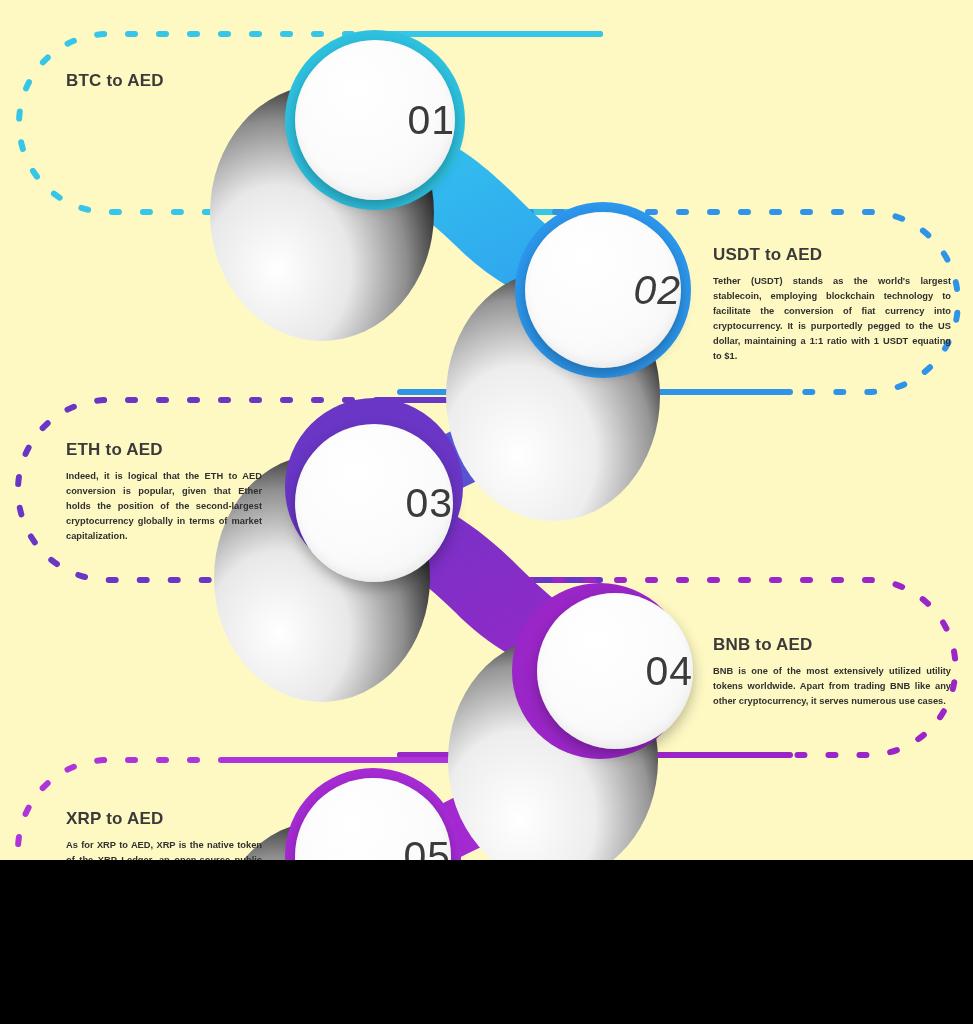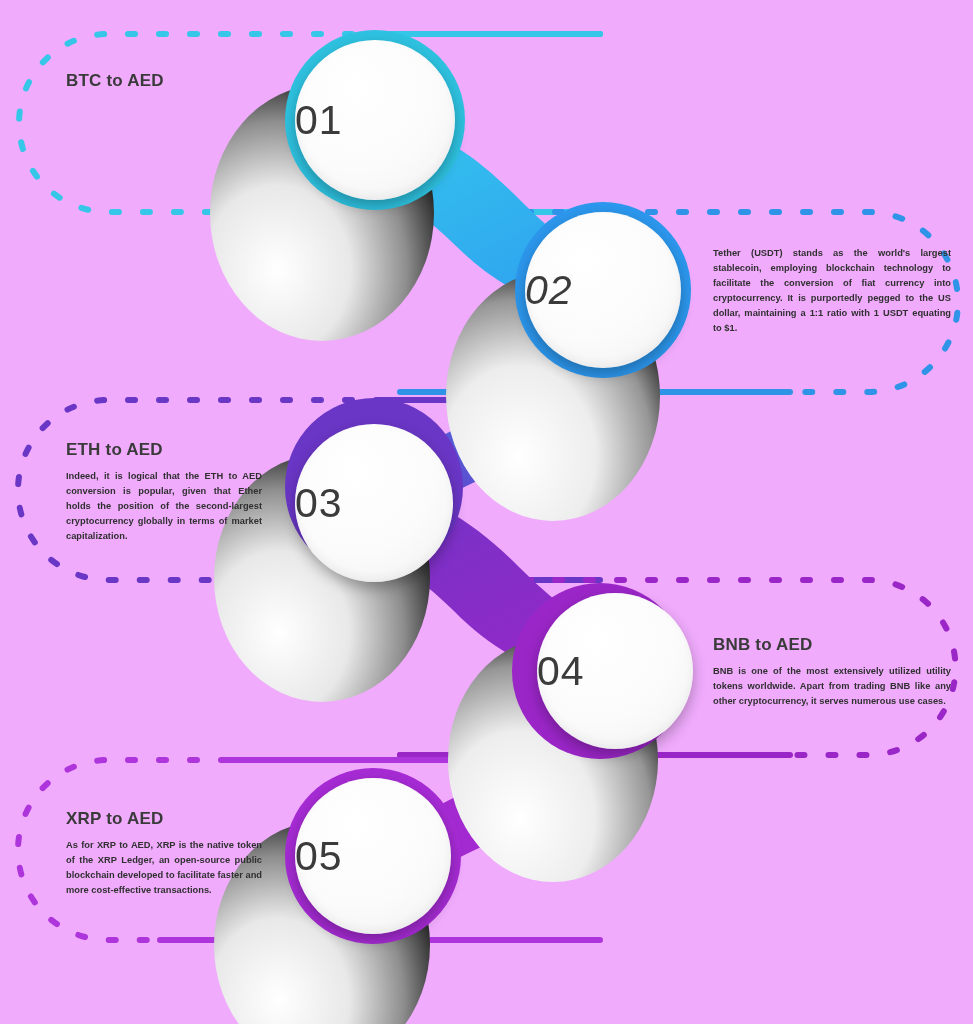--- a/index.html
+++ b/index.html
@@ -4,22 +4,22 @@
 <title>Crypto to AED Infographic</title>
 <style>
   html,body{margin:0;padding:0;background:#000;}
   body{
     font-family:"Liberation Sans", sans-serif;
     -webkit-font-smoothing:antialiased;
   }
   #stage{
     position:relative;
     width:973px;
-    height:1024px;
-    background:#f0abfc;
+    height:860px;
+    background:#fef9c3;
     overflow:hidden;
   }
   
   .layer{position:absolute;left:0;top:0;width:973px;height:1024px;}
   #ribbon-layer{z-index:2;}
   #dash-layer{z-index:1;}
   #blob-layer{z-index:3;}
   #text-layer{z-index:4;}
   #circle-layer{z-index:5;}
 
@@ -53,21 +53,21 @@
     justify-content:center;
     box-sizing:border-box;
   }
   .node-inner{
     position:absolute;
     border-radius:50%;
     background:radial-gradient(circle at 38% 30%, #ffffff 0%, #fbfbfb 55%, #f0f0f0 100%);
     box-shadow:0 6px 14px rgba(0,0,0,.28), inset 0 -4px 10px rgba(0,0,0,.05);
     display:flex;
     align-items:center;
-    justify-content:flex-start;
+    justify-content:flex-end;
   }
   .node-num{
     font-size:41px;
     font-weight:normal;
     color:#3b3b3b;
     letter-spacing:1px;
     line-height:1;
     user-select:none;
   }
 </style>
@@ -160,20 +160,21 @@
     <ellipse cx="322" cy="945" rx="108" ry="124" fill="url(#blobg)"></ellipse>
   </svg>
 
   <div class="layer" id="text-layer">
 
     <div class="textblock tb-left" style="left:66px;top:72px;">
       <h3 class="tb-title">BTC to AED</h3>
     </div>
 
     <div class="textblock tb-right" style="left:713px;top:246px;">
+      <h3 class="tb-title">USDT to AED</h3>
       <p class="tb-body">Tether (USDT) stands as the world's largest stablecoin, employing blockchain technology to facilitate the conversion of fiat currency into cryptocurrency. It is purportedly pegged to the US dollar, maintaining a 1:1 ratio with 1 USDT equating to $1.</p>
     </div>
 
     <div class="textblock tb-left" style="left:66px;top:441px;">
       <h3 class="tb-title">ETH to AED</h3>
       <p class="tb-body">Indeed, it is logical that the ETH to AED conversion is popular, given that Ether holds the position of the second-largest cryptocurrency globally in terms of market capitalization.</p>
     </div>
 
     <div class="textblock tb-right" style="left:713px;top:636px;">
       <h3 class="tb-title">BNB to AED</h3>

